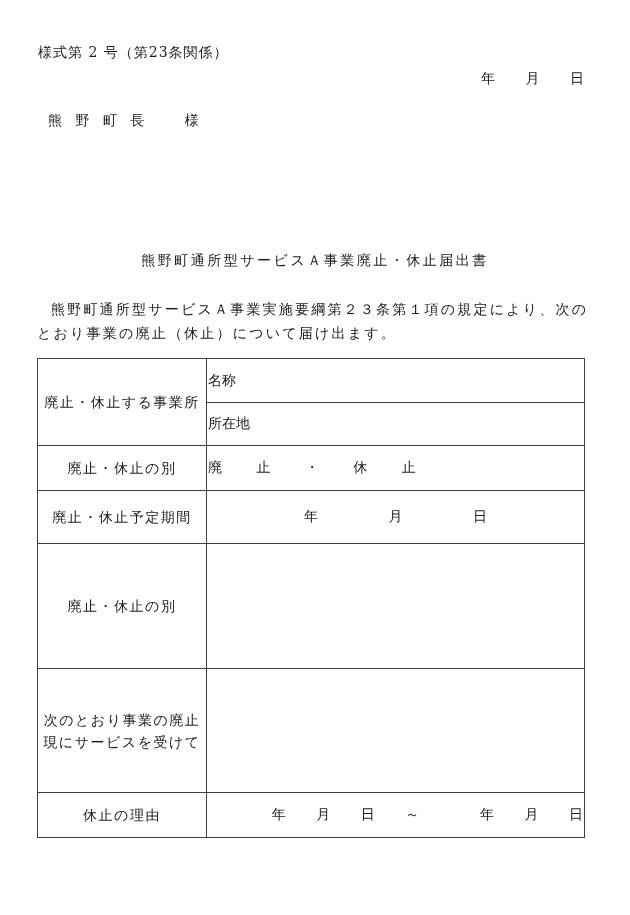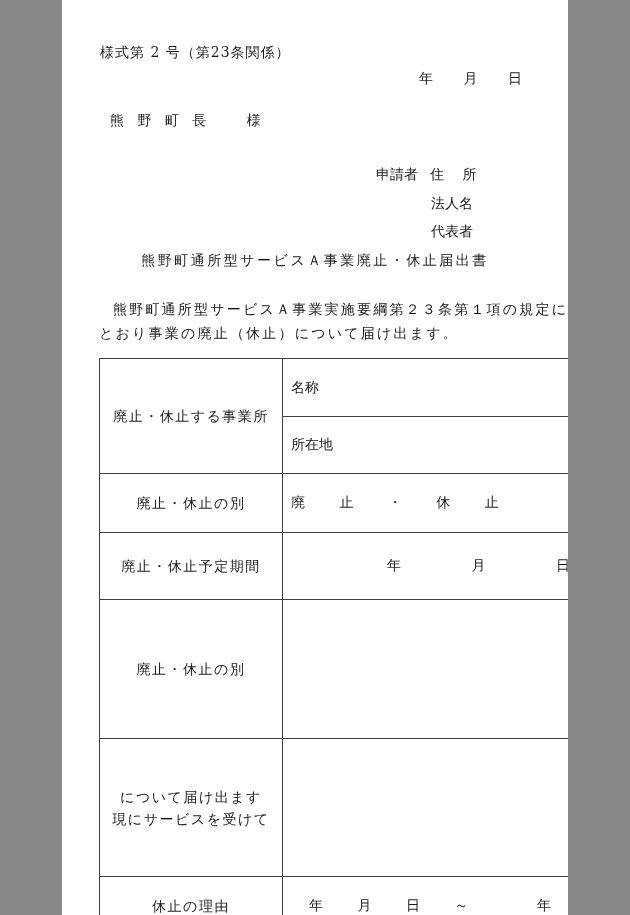--- a/index.html
+++ b/index.html
@@ -1,18 +1,18 @@
 <!DOCTYPE html>
 <html><head>
 <meta charset="utf-8">
 <style>
   html, body { margin: 0; padding: 0; background: #888; }
   .page {
     position: relative;
-    width: 506px;
+    width: 630px;
     height: 915px;
     margin: 0 auto;
     background: #ffffff;
     color: #1b1b1b;
     font-family: "DejaVu Serif", "Liberation Serif", serif;
     font-size: 14px;
     overflow: hidden;
   }
   .pre { white-space: pre; }
 
@@ -61,21 +61,21 @@
     position: absolute;
     left: 37px; top: 358px;
     width: 541px;
     border-collapse: collapse;
     table-layout: fixed;
     font-size: 14px;
     color: #1b1b1b;
   }
   table.form-table td {
     border: 1.5px solid #404040;
-    padding: 8px;
+    padding: 1px;
     vertical-align: middle;
   }
   td.lbl {
     width: 166px;
     text-align: center;
     letter-spacing: 1.5px;
     line-height: 22px;
   }
   td.val { width: 375px; }
   td.sub {
@@ -85,40 +85,33 @@
   td.sub-bottom { border-top: 1px dashed #a8a8a8 !important; }
   .h-name { height: 41px; }
   .h-addr { height: 40px; }
   .h-type { height: 42px; }
   .h-date { height: 50px; }
   .h-reason { height: 122px; }
   .h-measures { height: 121px; }
   .h-period { height: 42px; }
   .type-val { word-spacing: 30px; white-space: pre; text-align: left; }
   .date-val { word-spacing: 66px; white-space: pre; text-align: center; padding-left: 80px; }
-  .period-val { word-spacing: 26px; white-space: pre; text-align: center; padding-left: 14px; font-family: Liberation Mono, monospace; }
+  .period-val { word-spacing: 26px; white-space: pre; text-align: right; padding-left: 14px; }
 </style>
 </head>
 <body>
 
 <div class="page">
 
   <div class="form-number pre">様式第 2 号（第23条関係）</div>
 
   <div class="date-line">年 月 日</div>
 
   <div class="addressee">熊 野 町 長   様</div>
 
-  <div class="applicant">
-    <div class="row1">
-      <span class="app-label">申請者</span><span class="addr">住 所</span>
-    </div>
-    <div class="indent">法人名</div>
-    <div class="indent">代表者</div>
-  </div>
 
   <div class="doc-title">熊野町通所型サービスＡ事業廃止・休止届出書</div>
 
   <div class="body-text">熊野町通所型サービスＡ事業実施要綱第２３条第１項の規定により、次のとおり事業の廃止（休止）について届け出ます。</div>
 
   <table class="form-table">
     <tbody>
         <tr>
       <td class="lbl" rowspan="2">廃止・休止する事業所</td>
       <td class="val sub h-name">名称</td>
@@ -133,21 +126,21 @@
     <tr>
       <td class="lbl h-date">廃止・休止予定期間</td>
       <td class="val date-val">年 月 日</td>
     </tr>
     <tr>
       <td class="lbl h-reason">廃止・休止の別</td>
       <td class="val"></td>
     </tr>
     <tr>
       <td class="lbl h-measures">
-        <span>について届け出ます</span><br>
+        <span>次のとおり事業の廃止</span><br>
         <span>現にサービスを受けて</span>
       </td>
       <td class="val"></td>
     </tr>
     <tr>
       <td class="lbl h-period">休止の理由</td>
       <td class="val period-val">年 月 日 ～  年 月 日</td>
     </tr>
   </tbody>
     </table>

